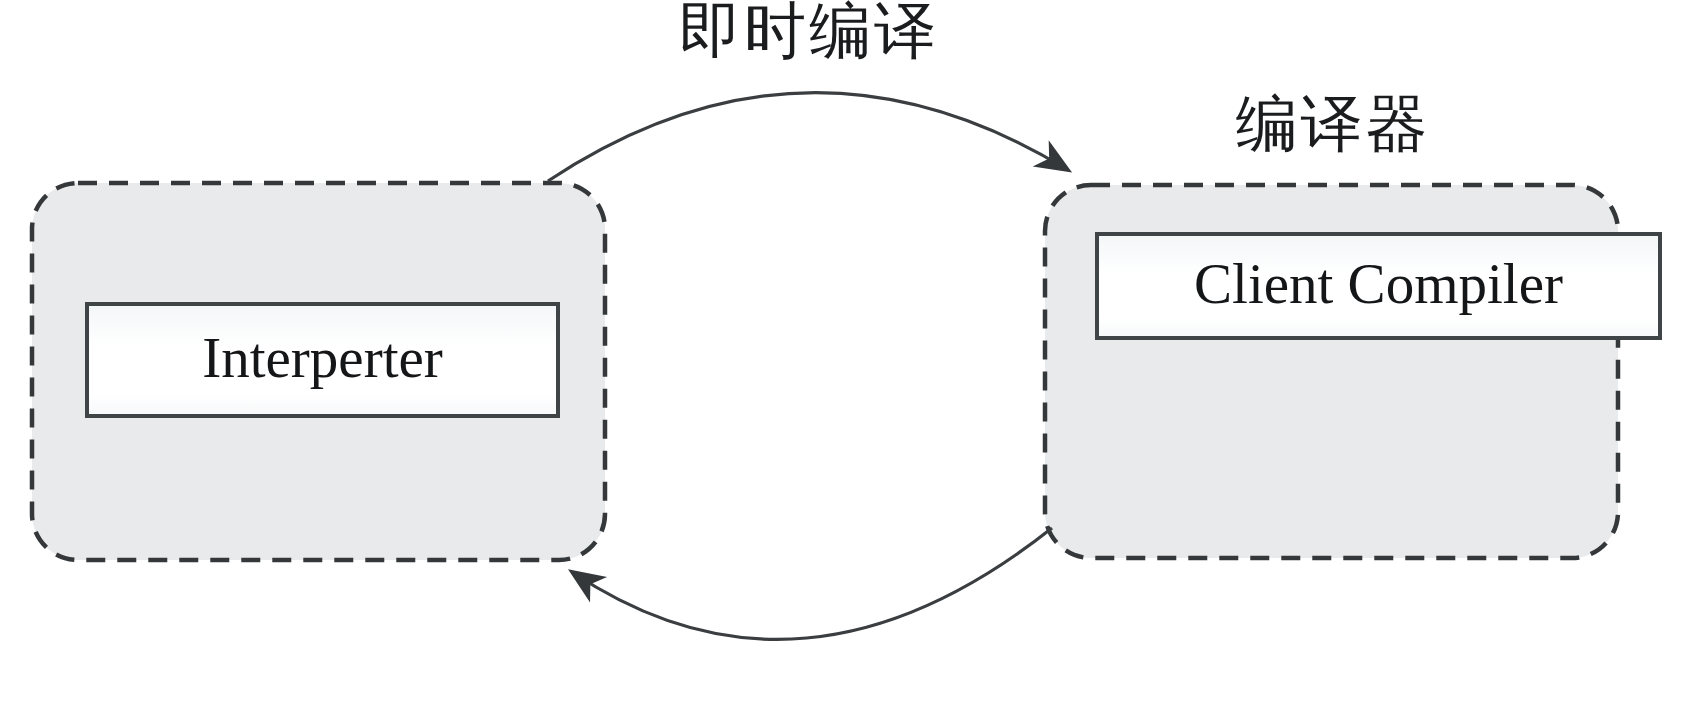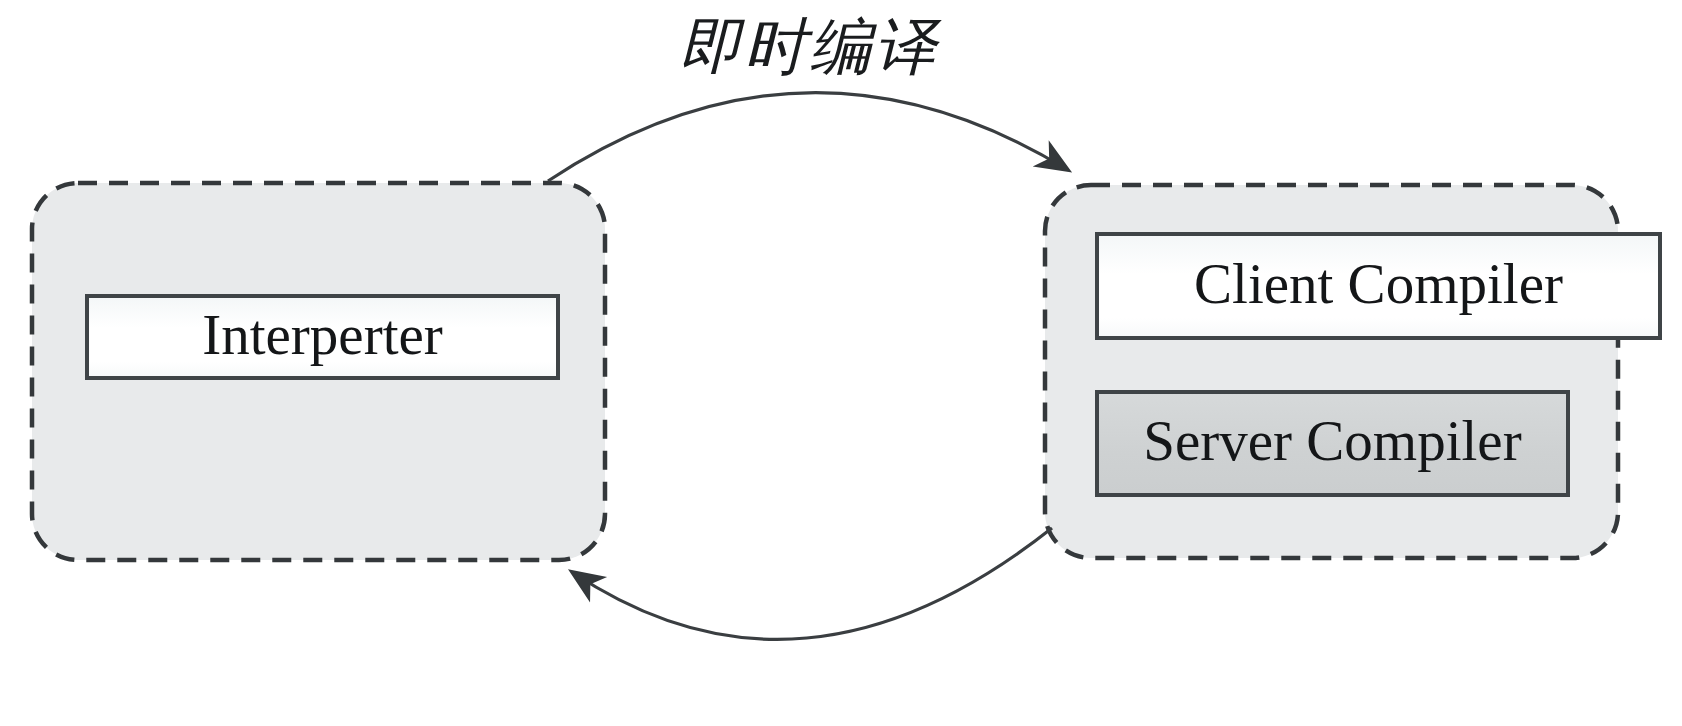--- a/index.html
+++ b/index.html
@@ -69,30 +69,28 @@
 
     <rect x="32" y="183" width="573" height="377" rx="46" ry="46" fill="#e8eaeb" stroke="#34383b" stroke-width="4.5" stroke-dasharray="19 12"></rect>
 
     <rect x="1045" y="185" width="573" height="373" rx="46" ry="46" fill="#e8eaeb" stroke="#34383b" stroke-width="4.5" stroke-dasharray="19 12"></rect>
 
     <path d="M 548 181 Q 806 10 1068 170" fill="none" stroke="#3a3e41" stroke-width="3.2" marker-end="url(#arrowhead)"></path>
 
     <path d="M 1052 528 Q 802 726 572 572" fill="none" stroke="#3a3e41" stroke-width="3.2" marker-end="url(#arrowhead)"></path>
   </svg>
 
-  <div class="zh-label" style="left:809px; top:16px;font-style:italic;">即时编译</div>
+  <div class="zh-label" style="left:809px; top:0;">即时编译</div>
 
 
+  <div class="zh-label" style="left:1333px; top:93px;">编译器</div>
 
-  <div class="node-box white" style="left:85px; top:294px; width:475px; height:86px;">
+  <div class="node-box white" style="left:85px; top:302px; width:475px; height:116px;">
     <span class="box-text">Interperter</span>
   </div>
 
   <div class="node-box white" style="left:1095px; top:232px; width:567px; height:108px;">
     <span class="box-text">Client Compiler</span>
   </div>
 
-  <div class="node-box gray" style="left:1095px; top:390px; width:475px; height:107px;">
-    <span class="box-text">Server Compiler</span>
-  </div>
 
 
 </div>
 
 </body></html>

